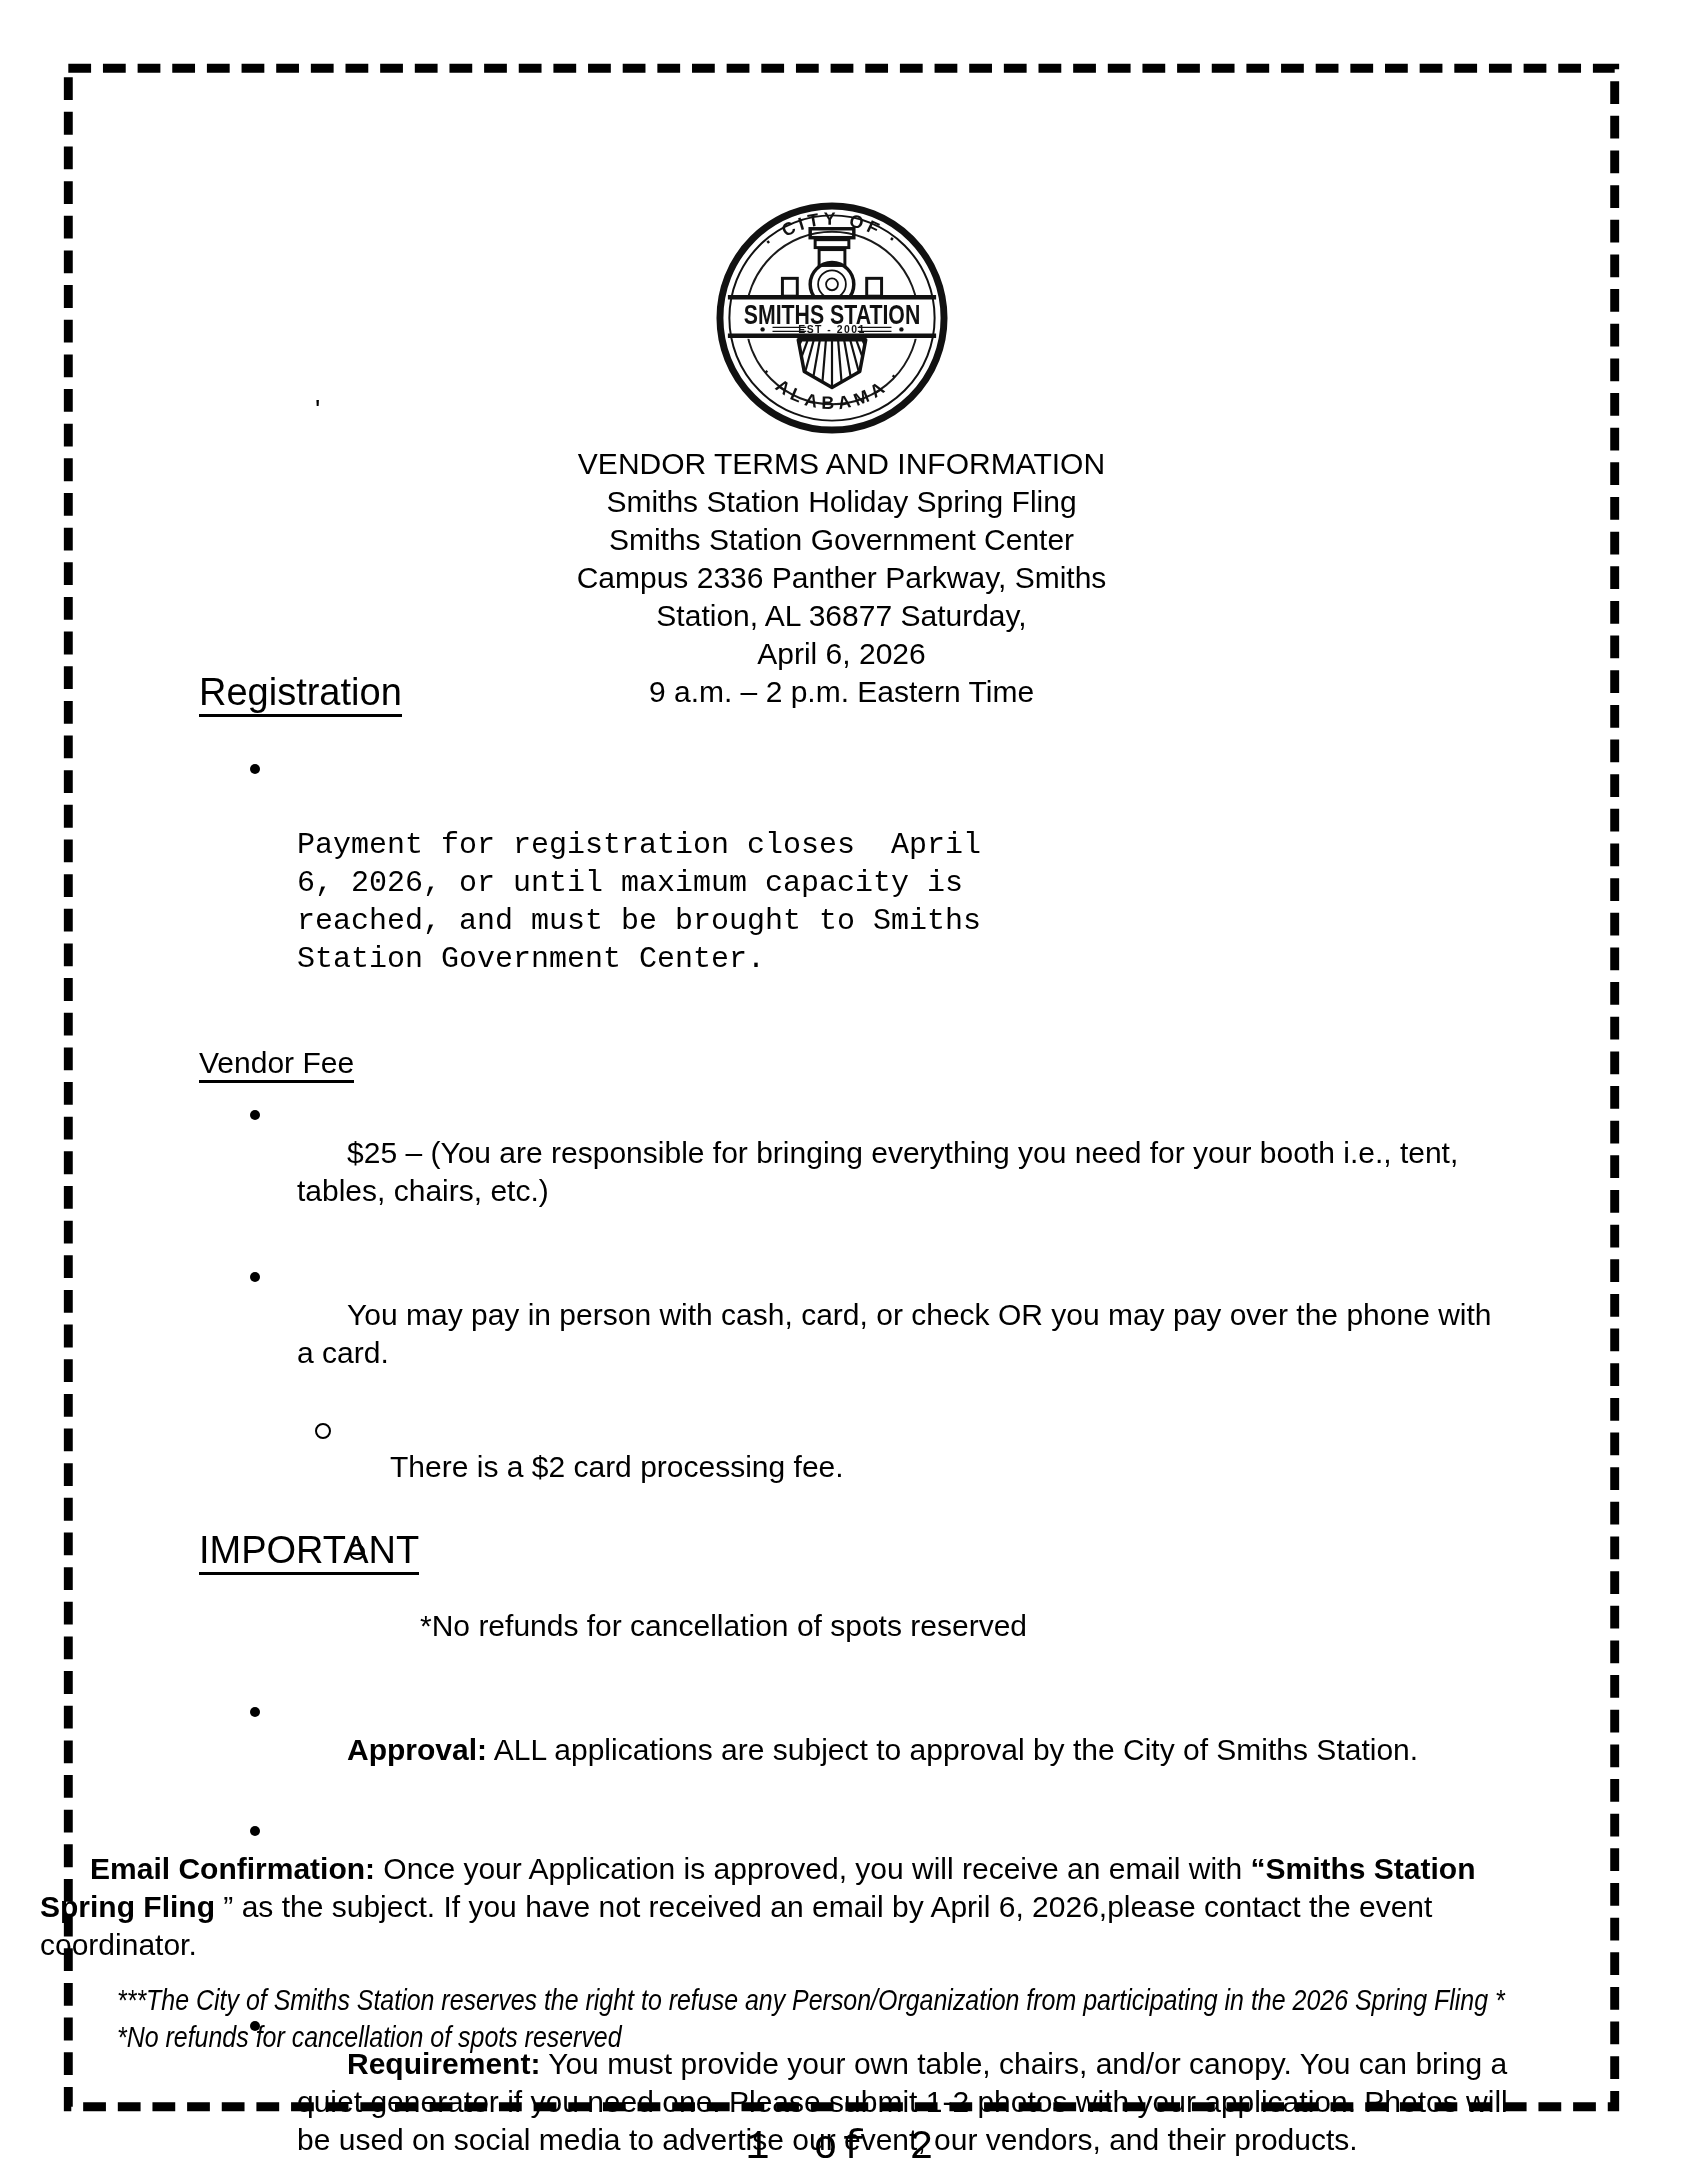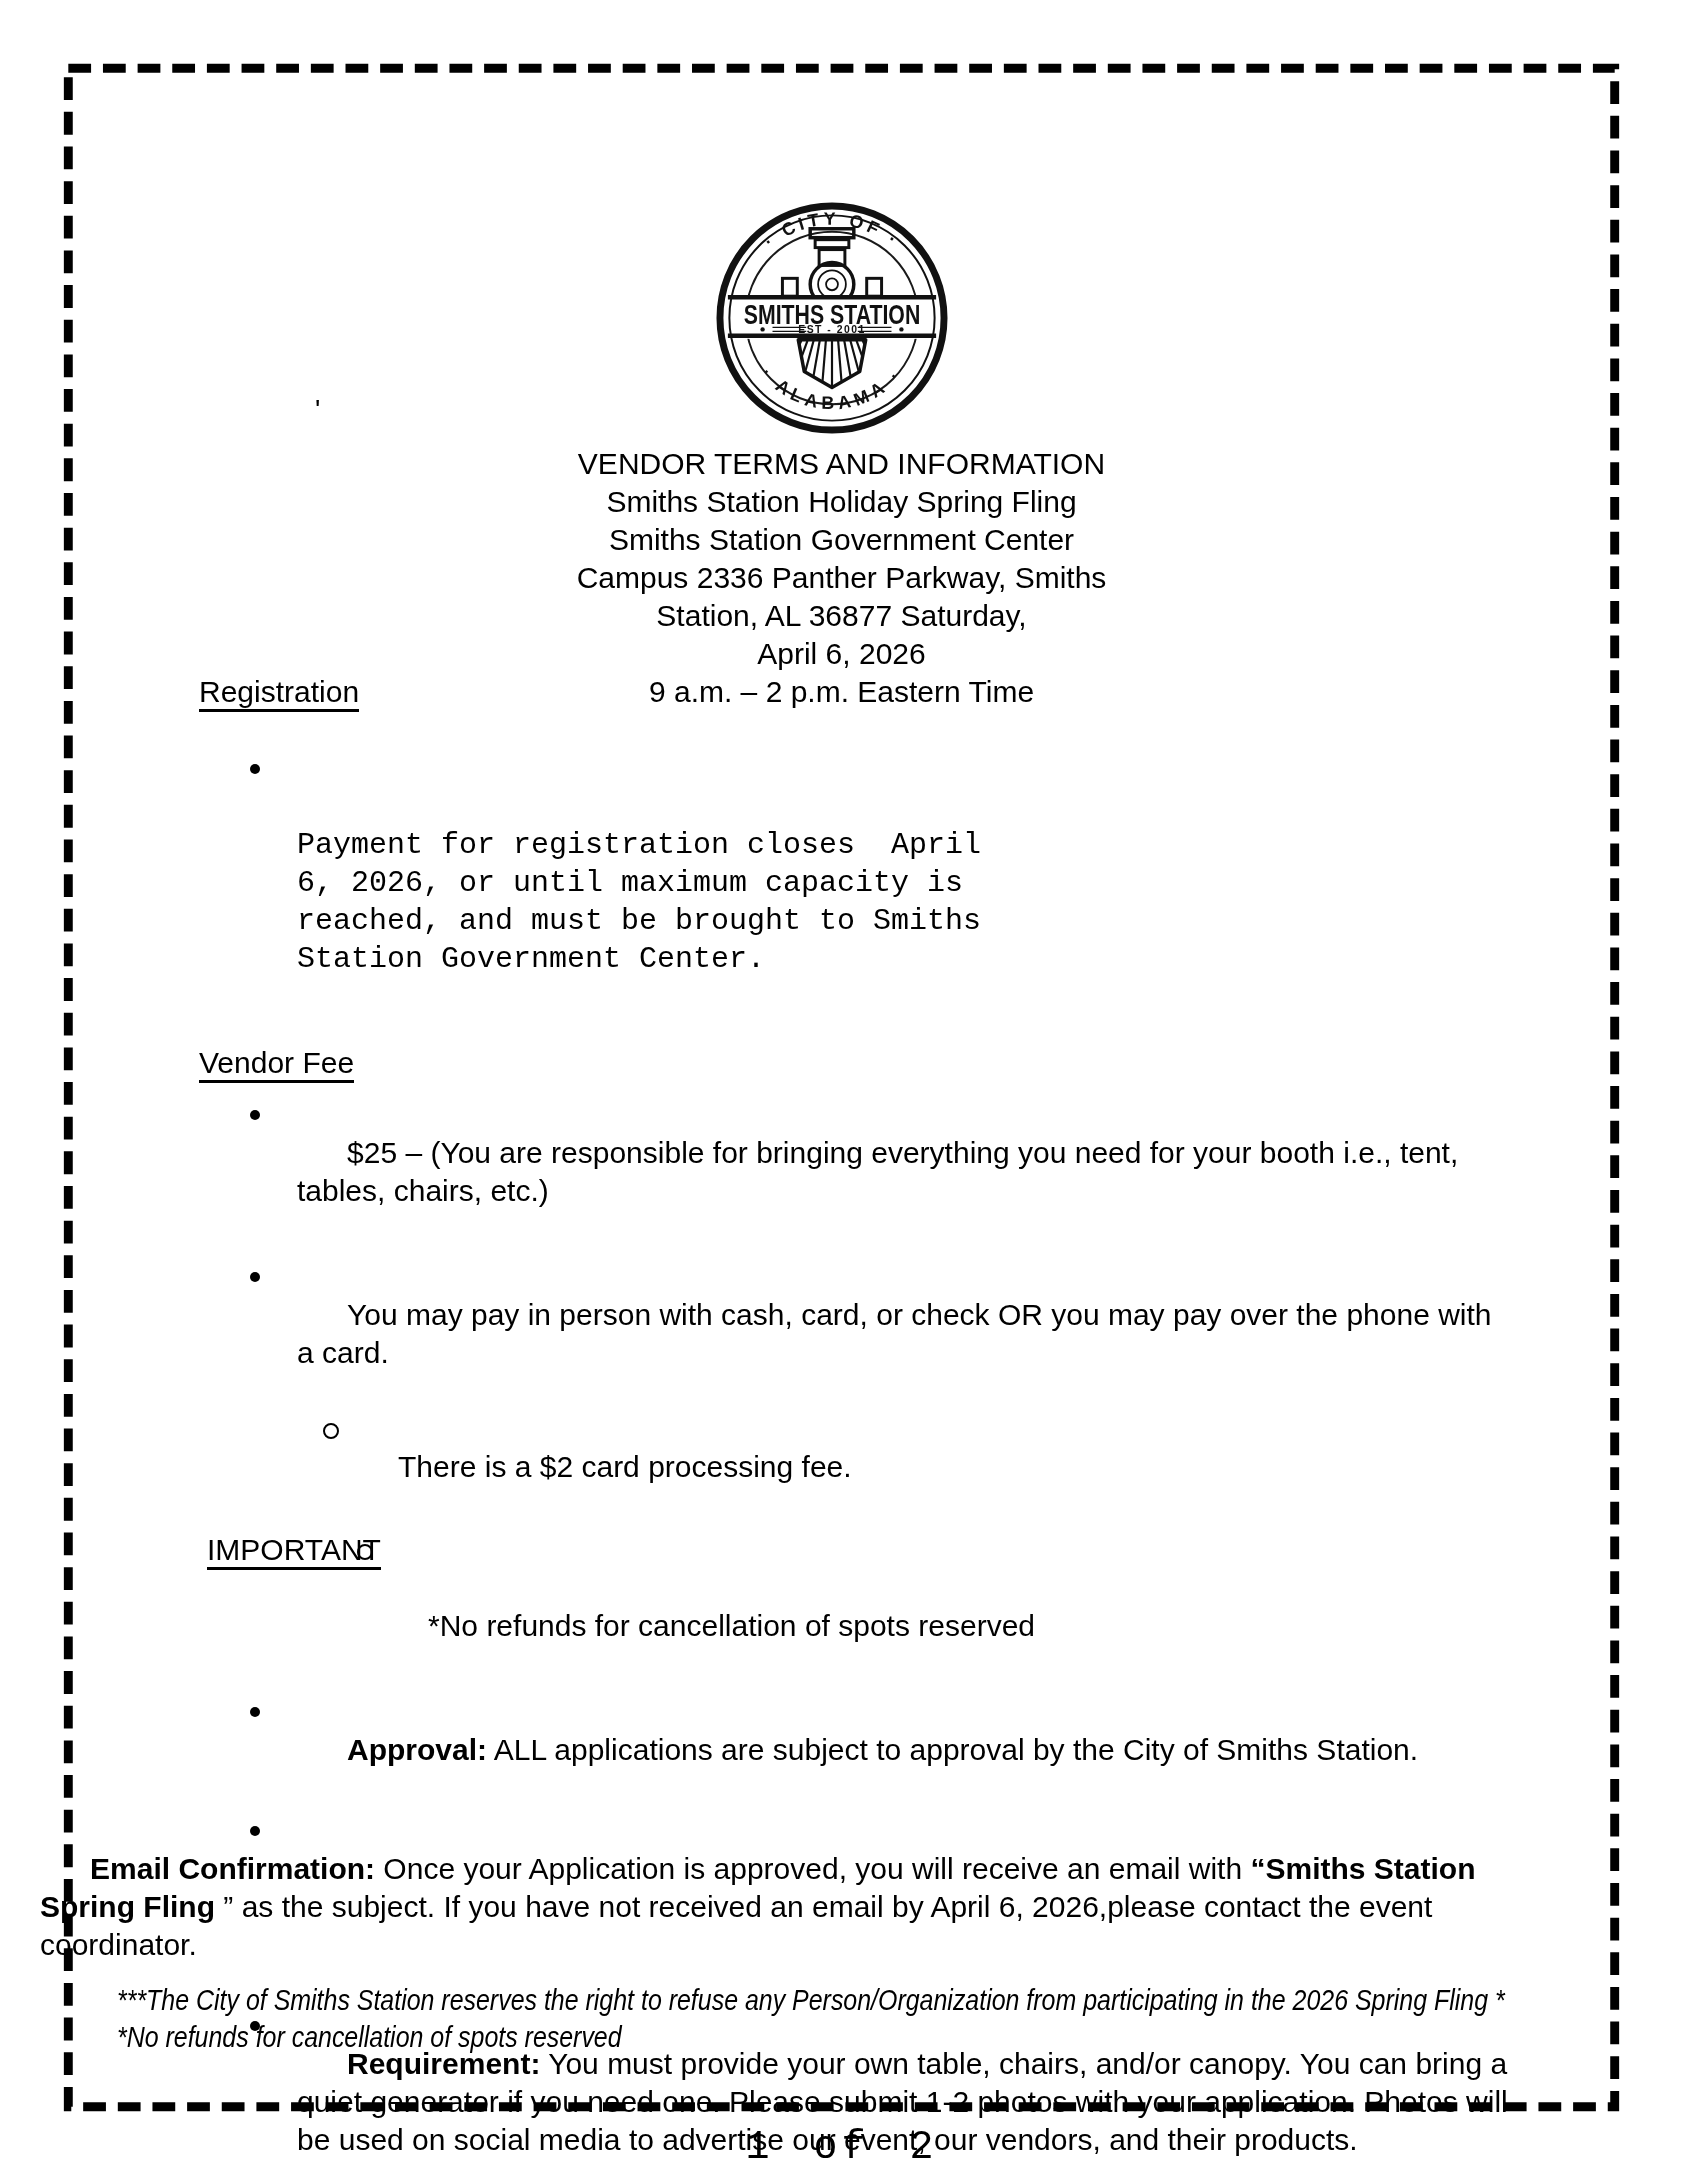--- a/index.html
+++ b/index.html
@@ -6,28 +6,28 @@
   body{width:1683px;height:2178px;position:relative;overflow:hidden;
        font-family:"Liberation Sans",sans-serif;color:#000;}
   .page{position:absolute;inset:0;background:#fff;}
   .border-svg{position:absolute;left:0;top:0;}
   .content{position:absolute;left:0;top:0;width:1683px;}
   .logo-wrap{position:absolute;left:715px;top:201px;width:234px;height:234px;}
   .apostrophe{position:absolute;left:315px;top:394px;font-size:28px;}
   .header-block{padding-top:445px;text-align:center;font-size:30px;line-height:38px;}
   .hline{height:38px;}
   .time-row{position:relative;height:38px;text-align:center;font-size:30px;line-height:38px;}
-  .heading-abs{position:absolute;left:199px;top:0;font-size:30px;line-height:38px;text-align:left;}
+  .heading-abs{position:absolute;left:199px;top:0;font-size:38px;line-height:38px;text-align:left;}
   .hspan{border-bottom:3px solid #000;padding-bottom:1px;}
   .hrow{padding-left:199px;font-size:30px;line-height:38px;}
   .li{position:relative;padding-left:297px;margin-right:168px;
       font-size:30px;line-height:38px;white-space:pre-wrap;}
   .li .dot{position:absolute;left:250px;top:14px;width:10px;height:10px;
            border-radius:50%;background:#000;}
-  .sub{position:relative;font-size:30px;line-height:38px;white-space:pre-wrap;margin-left:8px;}
+  .sub{position:relative;font-size:30px;line-height:38px;white-space:pre-wrap;}
   .sub .circ{position:absolute;top:13px;width:12px;height:12px;border-radius:50%;
              border:2px solid #000;background:transparent;}
   .sub1{padding-left:340px;}  .sub1 .circ{left:315px;}
   .sub2{padding-left:370px;}  .sub2 .circ{left:349px;}
   .b{font-weight:700;}
   .narrow{display:block;max-width:685px;font-family:Liberation Mono, monospace;}
   .footer{position:absolute;left:117px;top:1982px;font-size:29px;line-height:37px;
           font-style:italic;transform:scaleX(0.86);transform-origin:left top;
           white-space:nowrap;}
   .page-number{position:absolute;left:0;top:2125px;width:100%;text-align:center;

